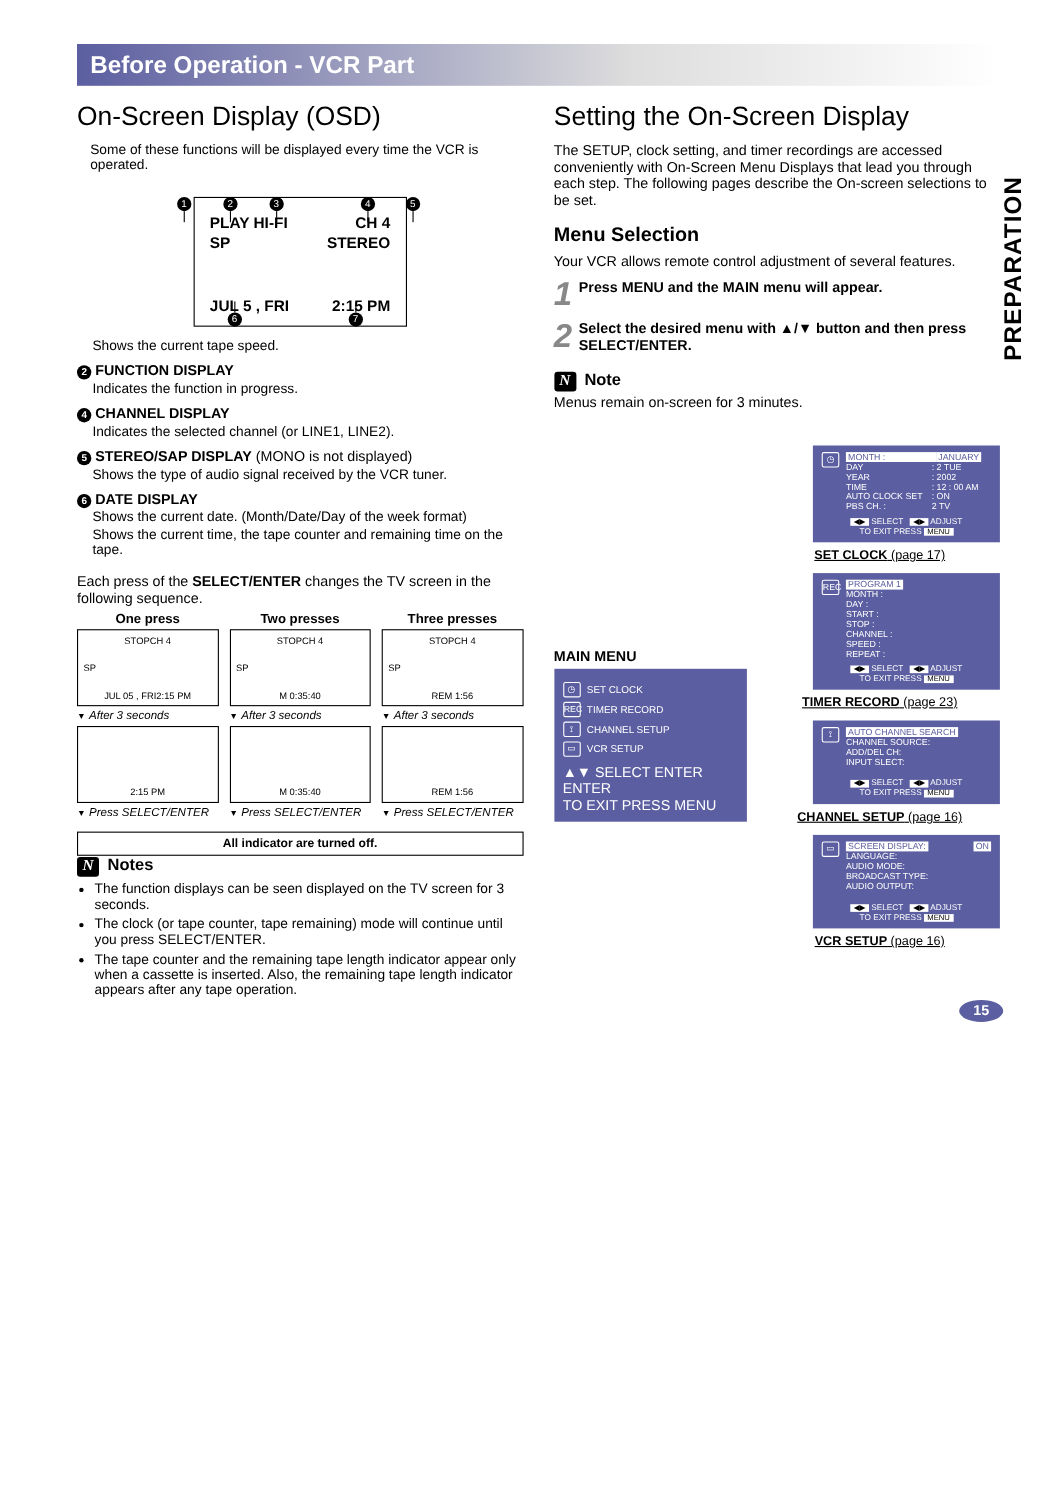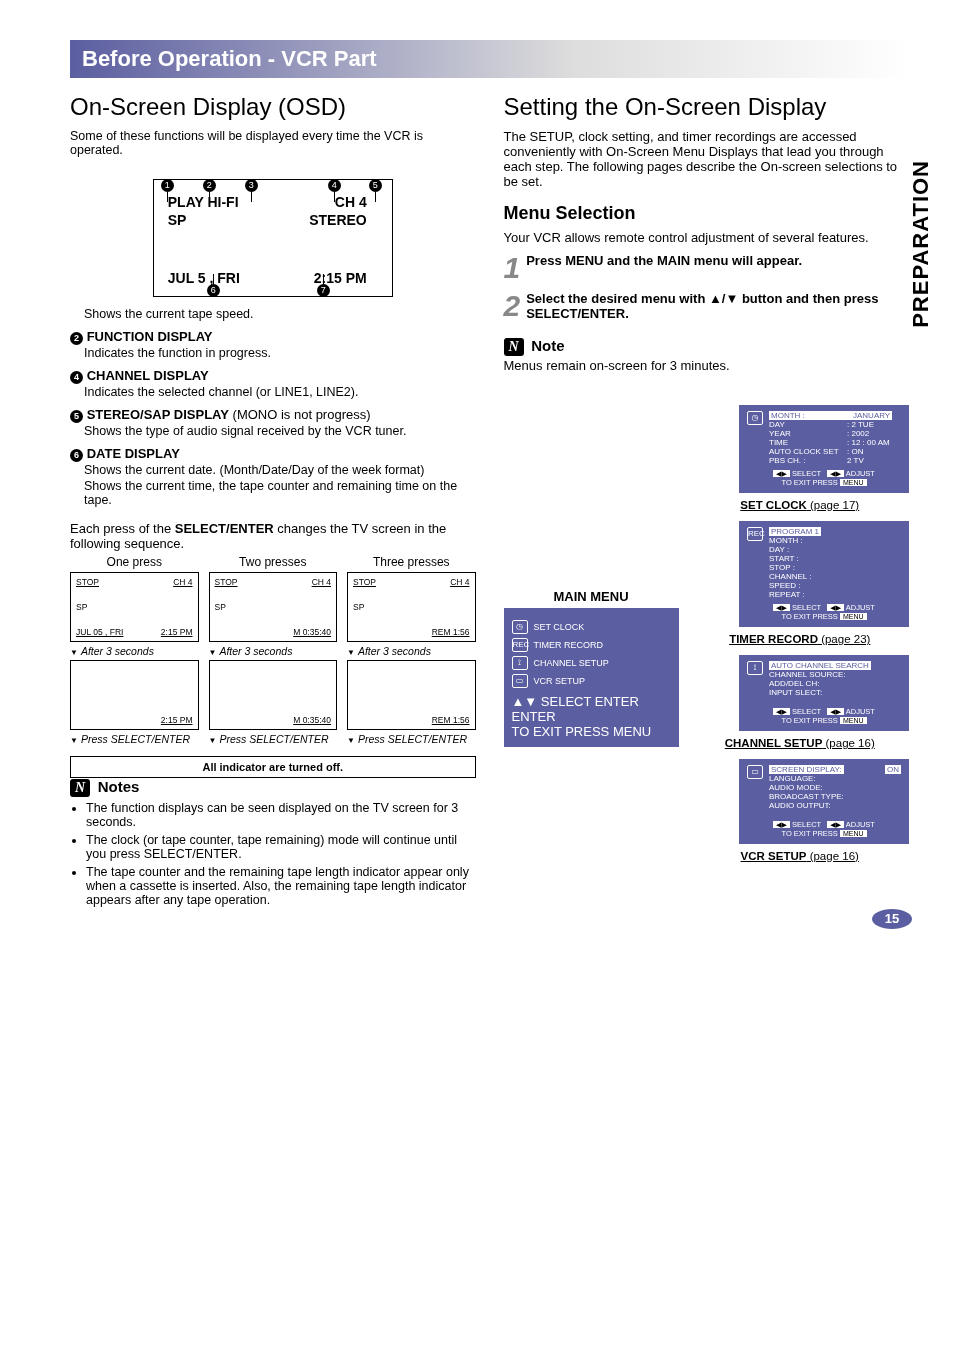--- a/index.html
+++ b/index.html
@@ -47,23 +47,23 @@
     font-weight: normal;
     margin: 0 0 8px 0;
   }
   h2.sub {
     font-size: 18px;
     font-weight: bold;
     margin: 14px 0 6px 0;
   }
   .osd-box {
     border: 1px solid #000;
-    width: 240px;
+    width: 194px;
     margin: 8px auto 10px auto;
-    padding: 12px 25px 8px 14px;
+    padding: 12px 14px 8px 14px;
     font-family: "Arial Black", Arial, sans-serif;
     box-sizing: border-box;
   }
   .osd-row {
     display: flex;
     justify-content: space-between;
     font-weight: bold;
     font-size: 14px;
     margin: 2px 0;
   }
@@ -101,39 +101,38 @@
   .seq-boxes {
     display: flex;
     gap: 10px;
     justify-content: space-between;
   }
   .seq-col {
     flex: 1;
     font-size: 10px;
   }
   .seq-label {
-    font-weight: normal;
+    font-weight: bold;
     text-align: center;
     font-size: 12px;
     margin: 4px 0 3px 0;
   }
   .mini-box {
     border: 1px solid #000;
     height: 70px;
     padding: 4px 5px;
     box-sizing: border-box;
     display: flex;
     flex-direction: column;
     justify-content: space-between;
     font-size: 8.5px;
   }
   .mini-row {
     display: flex;
-    justify-content: space-between;
-    text-decoration: underline;
+    justify-content: center;
   }
   .seq-caption {
     font-style: italic;
     font-size: 10.5px;
     margin: 3px 0;
   }
   .all-off {
     border: 1px solid #000;
     text-align: center;
     font-weight: bold;
@@ -196,21 +195,21 @@
   .rcol-layout {
     display: grid;
     grid-template-columns: 175px 1fr;
     gap: 12px;
     align-items: start;
   }
   .main-menu-wrap {
     align-self: flex-start;
   }
   .main-menu-title {
-    text-align: center;
+    text-align: left;
     font-weight: bold;
     font-size: 13px;
     margin-bottom: 4px;
   }
   .main-menu-box {
     background: #5b5ea0;
     color: #fff;
     font-size: 9px;
     padding: 8px;
   }
@@ -262,21 +261,21 @@
 
 <div class="page">
   <div class="side-tab">PREPARATION</div>
 
   <div class="banner">Before Operation - VCR Part</div>
 
   <div class="cols">
 
     <div class="col">
       <h1>On-Screen Display (OSD)</h1>
-      <div class="item-text" style="margin-left:0">Some of these functions will be displayed every time the VCR is operated.</div>
+      <div class="item-text" style="margin-left:12px">Some of these functions will be displayed every time the VCR is operated.</div>
 
       <div class="osd-wrap">
 
         <span class="marker-circle marker-abs" style="left:18px; top:0">1</span>
         <span class="marker-circle marker-abs" style="left:60px; top:0">2</span>
         <span class="marker-circle marker-abs" style="left:102px; top:0">3</span>
         <span class="marker-circle marker-abs" style="left:185px; top:0">4</span>
         <span class="marker-circle marker-abs" style="left:226px; top:0">5</span>
         <div class="tick" style="left:24px; top:13px; height:10px"></div>
         <div class="tick" style="left:66px; top:13px; height:10px"></div>
@@ -310,21 +309,21 @@
       </div>
       <div>
         <div class="item-head"><span class="marker-circle">2</span> <span>FUNCTION DISPLAY</span></div>
         <div class="item-text">Indicates the function in progress.</div>
       </div>
       <div>
         <div class="item-head"><span class="marker-circle">4</span> <span>CHANNEL DISPLAY</span></div>
         <div class="item-text">Indicates the selected channel (or LINE1, LINE2).</div>
       </div>
       <div>
-        <div class="item-head"><span class="marker-circle">5</span> <span>STEREO/SAP DISPLAY</span><span style="font-weight:normal"> (MONO is not progress)</span></div>
+        <div class="item-head"><span class="marker-circle">5</span> <span>STEREO/SAP DISPLAY</span><span style="font-weight:normal"> (MONO is not displayed)</span></div>
         <div class="item-text">Shows the type of audio signal received by the VCR tuner.</div>
       </div>
       <div>
         <div class="item-head"><span class="marker-circle">6</span> <span>DATE DISPLAY</span></div>
         <div class="item-text">Shows the current date. (Month/Date/Day of the week format)</div>
       </div>
       <div>
         <div class="item-text">Shows the current time, the tape counter and remaining time on the tape.</div>
       </div>
 

